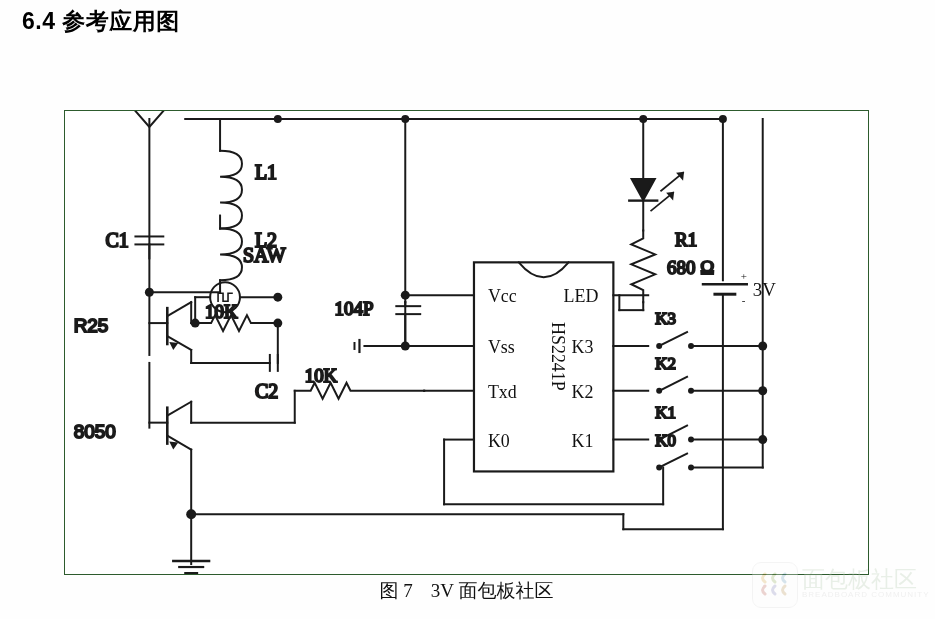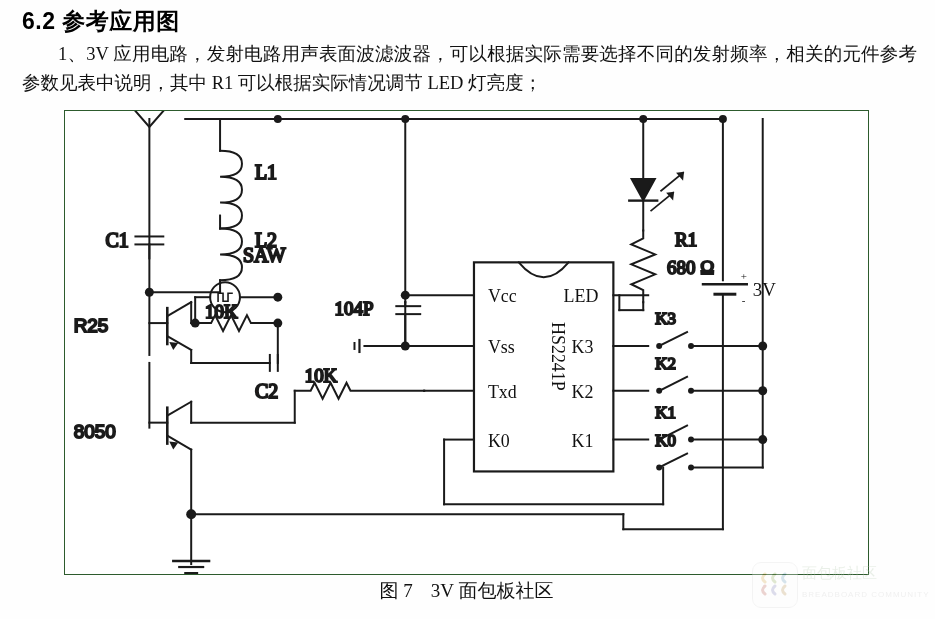--- a/index.html
+++ b/index.html
@@ -81,21 +81,21 @@
     border: 1px solid #dcdcdc;
     border-radius: 9px;
     background: #fdfdfd;
   }
   #watermark .wm-logo svg { display:block; }
   #watermark .wm-text {
     position: absolute;
     left: 50px;
     top: 2px;
     font-family: "Liberation Sans", sans-serif;
-    font-size: 15px;
+    font-size: 23px;
     font-weight: normal;
     color: #b9cdb4;
     white-space: nowrap;
   }
   #watermark .wm-sub {
     position: absolute;
     left: 50px;
     top: 28px;
     font-family: "Liberation Sans", sans-serif;
     font-size: 8px;
@@ -132,23 +132,22 @@
     font-family: "Liberation Serif", serif;
     font-size: 11px;
     fill: #111;
   }
 </style>
 </head>
 <body>
 
 <div class="page">
 
-  <div id="heading">6.2 参考应用图</div>
-
-  <div id="body-text"><span class="indent"></span><span>1、3V 应用电路，发射电路用声表面波滤波器，可以根据实际需要选择不同的发射频率，相关的元件参考参数见表中说明，其中 R1 可以根据实际情况调节 LED 灯亮度；</span></div>
+  <div id="heading">6.4 参考应用图</div>
+
 
   <div id="figure-wrap">
     <svg id="figure-svg" viewBox="0 0 805 465">
       <g fill="none" stroke="#1a1a1a" stroke-width="2" stroke-linecap="square">
 
         <path d="M120 8 L213 8"></path>
         <path d="M213 8 L580 8"></path>
         <path d="M580 8 L660 8"></path>
 
         <path d="M84 8 L84 148"></path>

